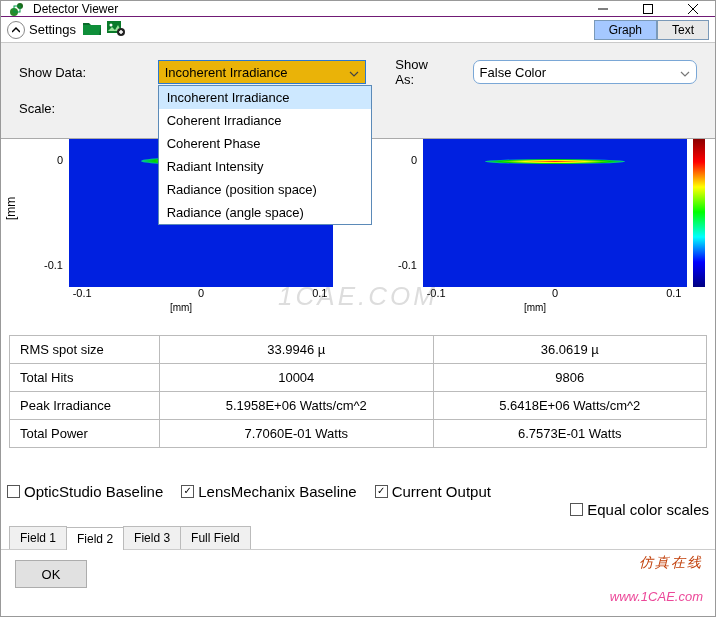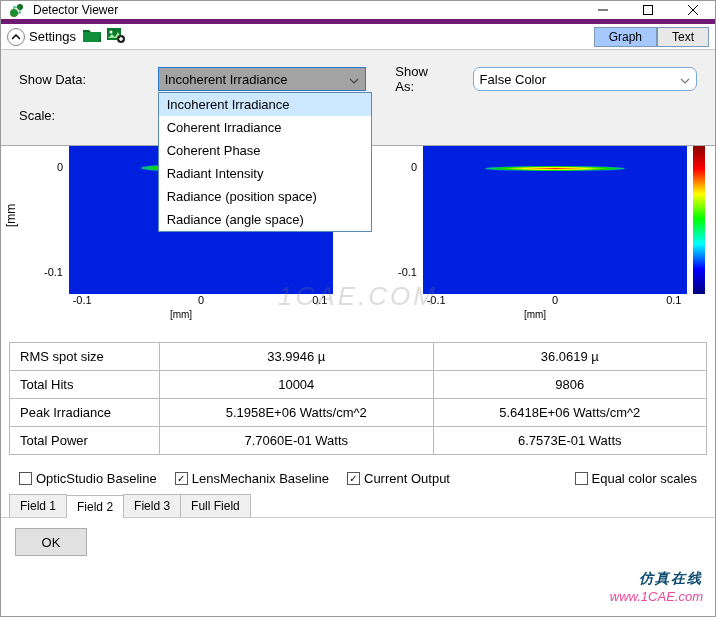--- a/index.html
+++ b/index.html
@@ -1,19 +1,19 @@
 <!DOCTYPE html>
 <html><head>
 <meta charset="utf-8">
 <style>
   * { box-sizing: border-box; margin: 0; padding: 0; font-family: "Segoe UI", Arial, sans-serif; }
   body { background: #fff; width: 716px; height: 617px; border: 1px solid #999; position: relative; overflow: hidden; }
 
   
-  .titlebar { display: flex; align-items: center; height: 23px; background: #fff; border-bottom: 5px solid #701a75; }
+  .titlebar { display: flex; align-items: center; height: 16px; background: #fff; border-bottom: 1px solid #701a75; }
   .titlebar .icon { width: 16px; height: 16px; margin: 0 8px; position: relative; }
   .app-icon-svg { width: 16px; height: 16px; }
   .titlebar .title { flex: 1; font-size: 12px; color: #000; }
   .win-btns { display: flex; }
   .win-btn { width: 45px; height: 30px; display: flex; align-items: center; justify-content: center; font-size: 14px; color: #000; }
   .win-btn svg { width: 10px; height: 10px; stroke: #000; stroke-width: 1; fill: none; }
 
   
   .settings-row { display: flex; align-items: center; height: 26px; background: #fff; border-bottom: 1px solid #cacaca; padding: 0 6px; }
   .collapse-btn { width: 18px; height: 18px; border: 1px solid #888; border-radius: 50%; display:flex; align-items:center; justify-content:center; margin-right: 4px;}
@@ -26,21 +26,21 @@
   .rtab.active { background:#a5c8ff; }
 
   
   .controls-panel { background:#f0f0f0; border-bottom:1px solid #aaa; padding:14px 18px 8px 18px; position:relative; z-index:2;}
   .ctrl-row { display:flex; align-items:center; margin-bottom:14px; gap: 10px;}
   .ctrl-label { font-size:13px; width:82px; }
   .ctrl-label-r { font-size:13px; margin-left:19px; margin-right:14px;}
   .combo { position:relative; width:210px; height:24px; border:1px solid #7aa7d6; background:#fff; display:flex; align-items:center; padding:0 6px; font-size:13px;}
   .combo .chev { margin-left:auto; }
   .combo.big { width:212px; }
-  .combo.sel { border-color:#2a78d0; background:#a3a3a3;margin-left:48px;}
+  .combo.sel { border-color:#2a78d0; background:#eab308;margin-left:48px;}
   .combo-r { width:228px;border-radius:7px; }
   .dropdown { position:absolute; top:24px; left:-1px; width:214px; border:1px solid #5b8ab8; background:#fff; z-index:5;}
   .dropdown .opt { padding:4px 8px; font-size:13px; }
   .dropdown .opt.hl { background:#cde8ff; }
 
   
   .plots { display:flex; padding:0 8px; gap:10px; height:190px; position:relative; margin-top:-2px;}
   .plot { flex:1; position:relative; }
   .plot-canvas { position:absolute; left:60px; top:0; right:20px; bottom:40px; background:#0020e0; overflow:hidden;}
   .plot-canvas .spot { position:absolute; left:50%; top:20px; transform:translateX(-50%); width:120px; height:8px; border-radius:50%; background:radial-gradient(ellipse, #ff2020 0%, #ffff00 30%, #00d000 55%, #00bfff 80%, transparent 100%);}
@@ -53,38 +53,38 @@
   .y-label { position:absolute; left:2px; top:40%; transform:rotate(-90deg); transform-origin:left; font-size:12px;}
   .colorbar { position:absolute; right:2px; top:0; bottom:40px; width:12px; background:linear-gradient(to bottom, #800000, #ff0000, #ffff00, #00ff00, #00ffff, #0000ff, #000080);}
 
   
   .data-table { width:calc(100% - 16px); margin:8px; border-collapse:collapse; font-size:13px;}
   .data-table td { border:1px solid #bbb; padding:6px 10px; }
   .data-table td:first-child { width:150px; }
   .data-table td:nth-child(2), .data-table td:nth-child(3) { text-align:center; }
 
   
-  .check-row { display:flex; align-items:center; padding:8px 18px; gap:18px; font-size:13px;}
+  .check-row { display:flex; align-items:center; padding:8px 6px; gap:18px; font-size:15px;}
   .cbox { display:flex; align-items:center; gap:4px;}
   .cbox .box { width:13px; height:13px; border:1px solid #555; display:flex; align-items:center; justify-content:center; font-size:10px; line-height:10px;}
   .cbox .box.checked::after { content:"✓"; color:#000; }
-  .cbox.far { margin-left:auto; }
+  .cbox.far { margin-left:auto;margin-top:37px; }
 
   
   .field-tabs { display:flex; padding:0 8px; border-bottom:1px solid #ccc; font-size:12px;}
   .ftab { padding:4px 10px; border:1px solid #bbb; border-bottom:none; background:#f0f0f0; margin-right:-1px;}
   .ftab.active { background:#fff; position:relative; top:1px;}
 
   
   .ok-area { padding:10px 14px;}
   .ok-btn { width:72px; height:28px; background:#e1e1e1; border:1px solid #adadad; font-size:13px;}
 
   
   .watermark { position:absolute; right:12px; font-size:14px; font-style:italic;}
-  .wm1 { bottom:28px; color:#0c4a6e; font-weight:bold; letter-spacing:2px;}
+  .wm1 { bottom:44px; color:#c2410c; font-weight:normal; letter-spacing:2px;}
   .wm2 { bottom:12px; color:#ec4899; font-size:13px;}
   .center-wm { position:absolute; top:280px; left:50%; transform:translateX(-50%); font-size:26px; color:rgba(120,120,120,.25); font-style:italic; letter-spacing:3px; pointer-events:none;}
 </style>
 </head>
 <body>
 
 <div class="titlebar">
   <span class="icon">
     <svg class="app-icon-svg" viewBox="0 0 16 16">
         <circle cx="5" cy="11" r="4" fill="#2a8a2a"></circle>

